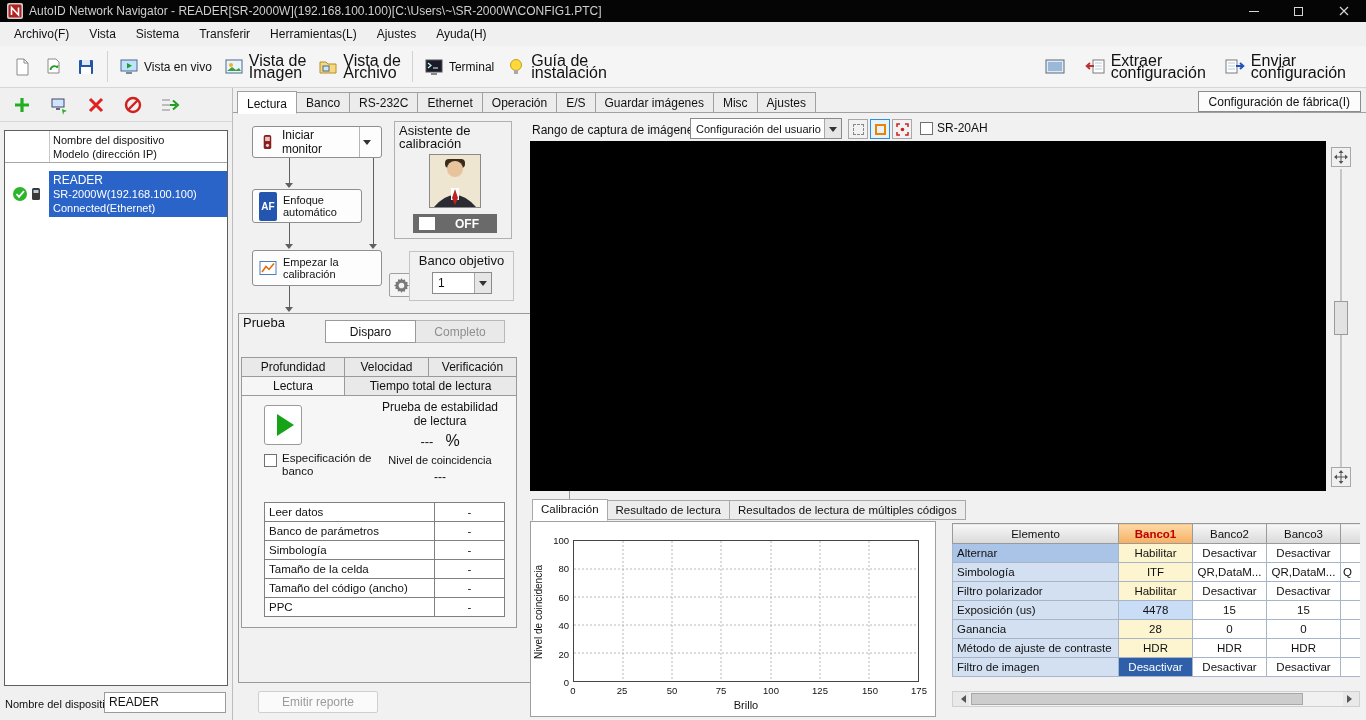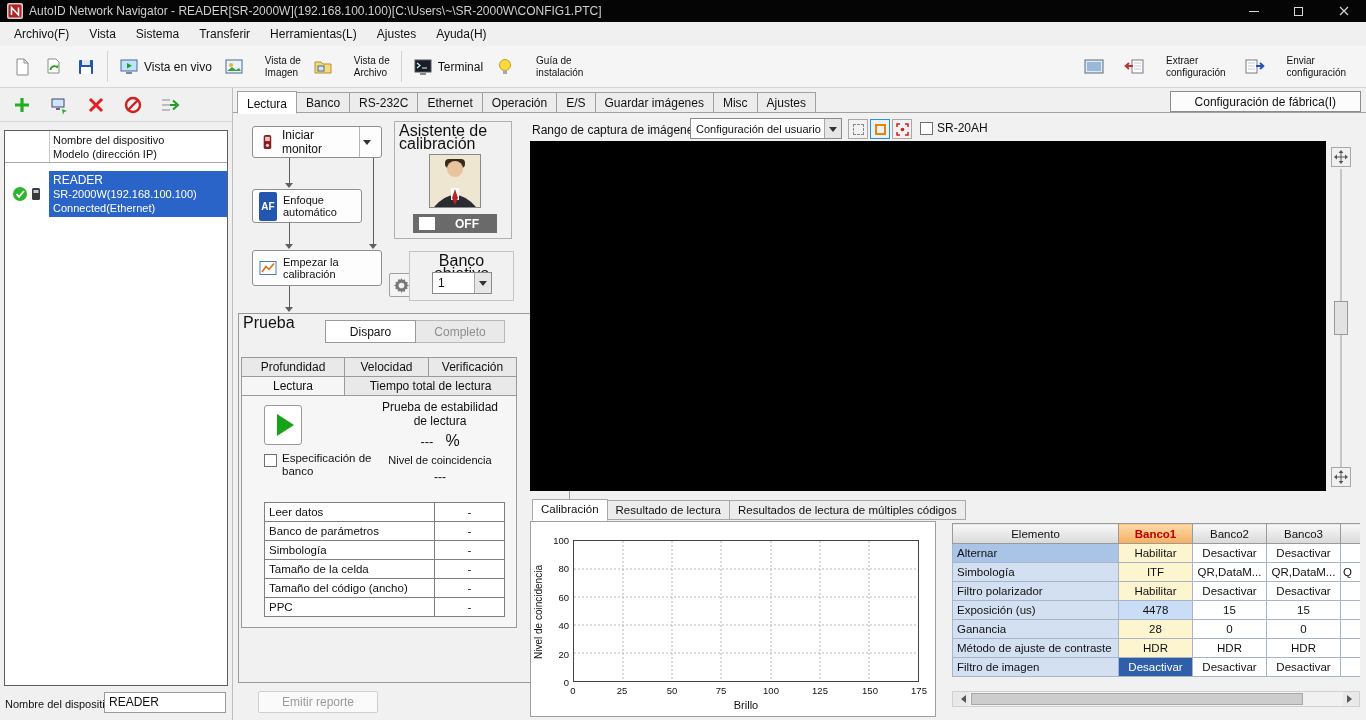--- a/index.html
+++ b/index.html
@@ -15,21 +15,21 @@
   .glyph-min{width:10px;height:0;border-top:1px solid #d6d6d6;}
   .glyph-max{width:9px;height:9px;border:1px solid #d6d6d6;}
 
   
   .menubar{position:absolute;top:22px;left:0;width:1366px;height:24px;background:#f0f0f0;display:flex;align-items:center;padding-left:4px;}
   .menu-item{padding:4px 10px;}
 
   
   .toolbar{position:absolute;top:46px;left:0;width:1366px;height:42px;background:#f5f5f5;border-bottom:1px solid #d6d6d6;display:flex;align-items:center;padding:0 6px;}
   .tb-btn{display:flex;align-items:center;gap:5px;padding:2px 6px;border-radius:2px;}
-  .tb-label2{font-size:10px;line-height:12px;margin-left:16px;}
+  .tb-label2{font-size:16px;line-height:12px;}
   .tb-sep{width:1px;align-self:stretch;margin:5px 5px;background:#d2d2d2;}
   .tb-right{margin-left:auto;display:flex;align-items:center;gap:6px;padding-right:8px;}
 
   
   .left-panel{position:absolute;top:88px;left:0;width:233px;height:632px;background:#f0f0f0;border-right:1px solid #bdbdbd;}
   .panel-toolbar{position:absolute;top:0;left:0;width:100%;height:34px;border-bottom:1px solid #d7d7d7;display:flex;align-items:center;gap:13px;padding-left:10px;}
   .pt-btn{width:24px;height:24px;display:flex;align-items:center;justify-content:center;}
   .device-list{position:absolute;top:42px;left:4px;width:224px;height:556px;background:#fff;border:1px solid #5f5f5f;}
   .dl-header{height:32px;border-bottom:1px solid #a8a8a8;font-size:11px;line-height:14px;padding:2px 2px 0 48px;position:relative;}
   .dl-vline{position:absolute;left:44px;top:0;bottom:0;width:1px;background:#c8c8c8;}
@@ -38,33 +38,33 @@
   .dr-body{flex:1;background:#2a64c8;color:#fff;padding:2px 4px;font-size:11px;line-height:14px;overflow:hidden;white-space:nowrap;}
   .dr-name{font-size:12px;}
   .panel-footer-label{position:absolute;left:5px;top:610px;font-size:11px;}
   .panel-footer-box{position:absolute;left:104px;top:604px;width:122px;height:21px;background:#fff;border:1px solid #9a9a9a;font-size:12px;padding:2px 4px;}
 
   
   .main-tabs{position:absolute;top:90px;left:237px;height:23px;display:flex;align-items:flex-end;z-index:3;}
   .mtab{height:21px;padding:3px 9px 0;background:#ececec;border:1px solid #a0a0a0;border-left:none;white-space:nowrap;}
   .mtab:first-child{border-left:1px solid #a0a0a0;}
   .mtab.active{height:23px;background:#fff;border-bottom:1px solid #fff;margin-bottom:-1px;z-index:4;padding-top:5px;}
-  .factory-btn{position:absolute;top:91px;right:5px;height:21px;padding:3px 24px;background:#fcfcfc;border:1px solid #8c8c8c;z-index:3;}
+  .factory-btn{position:absolute;top:91px;right:5px;height:21px;padding:3px 10px;background:#fcfcfc;border:1px solid #8c8c8c;z-index:3;}
   .main-content{position:absolute;top:112px;left:233px;width:1133px;height:608px;background:#f1f1f1;border-top:1px solid #a0a0a0;}
 
   
   .cmd-btn{position:absolute;background:#fdfdfd;border:1px solid #8f8f8f;border-radius:3px;display:flex;align-items:center;gap:6px;padding:0 6px;}
   .lbl2{font-size:11px;line-height:12px;}
   .split-caret{margin-left:auto;align-self:stretch;width:17px;border-left:1px solid #b5b5b5;display:flex;align-items:center;justify-content:center;}
   .caret-down{width:0;height:0;border:4px solid transparent;border-top:5px solid #333;margin-top:5px;}
   .flow-line{position:absolute;width:1px;background:#606060;}
   .flow-head{position:absolute;width:0;height:0;border:4px solid transparent;border-top:5px solid #606060;}
   .af-badge{width:18px;height:29px;background:#2456b0;color:#fff;font-size:10px;font-weight:bold;display:flex;align-items:center;justify-content:center;border-radius:2px;}
   .group{position:absolute;border:1px solid #b0b0b0;background:#f1f1f1;}
-  .group-label{font-size:16px;line-height:13px;padding:2px 4px;}
+  .group-label{font-size:13px;line-height:13px;padding:2px 4px;}
   .photo-frame{position:absolute;left:34px;top:32px;width:52px;height:54px;border:1px solid #8a8a8a;background:#f6ecd8;}
   .off-bar{position:absolute;left:18px;top:92px;width:84px;height:19px;background:#6a6a6a;display:flex;align-items:center;color:#fff;font-weight:bold;font-size:12px;gap:12px;}
   .off-knob{width:16px;height:13px;background:#fff;margin:0 8px 0 6px;}
   .gear-btn{position:absolute;left:156px;top:160px;width:24px;height:24px;background:#f4f4f4;border:1px solid #a0a0a0;border-radius:2px;display:flex;align-items:center;justify-content:center;}
   .dropdown{background:#fff;border:1px solid #8a8a8a;display:flex;align-items:center;font-size:12px;}
   .dd-value{flex:1;padding:0 5px;overflow:hidden;white-space:nowrap;}
   .dd-btn{width:17px;align-self:stretch;background:#e6e6e6;border-left:1px solid #a8a8a8;display:flex;align-items:center;justify-content:center;}
 
   
   .ttab{position:absolute;height:23px;display:flex;align-items:center;justify-content:center;border:1px solid #9a9a9a;background:#e9e9e9;}

